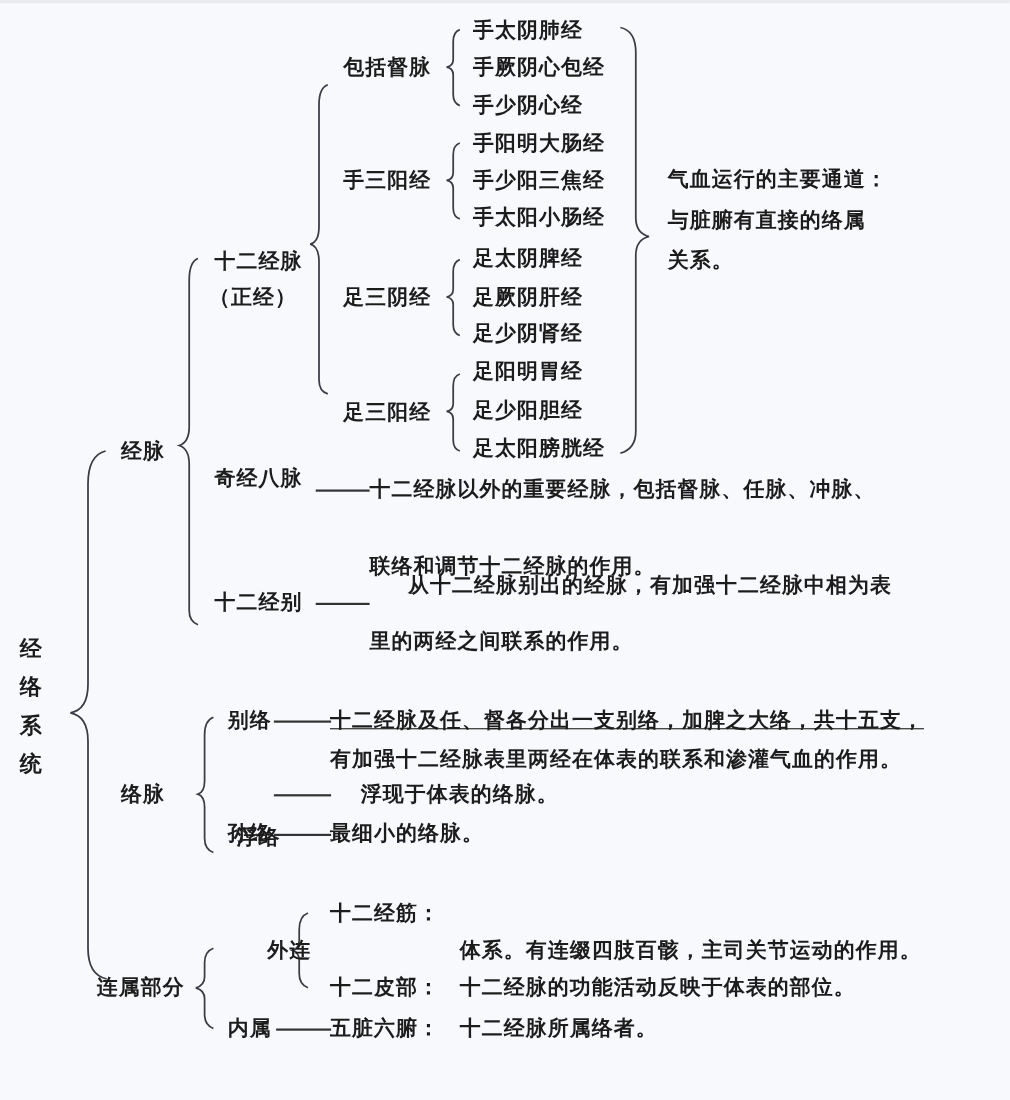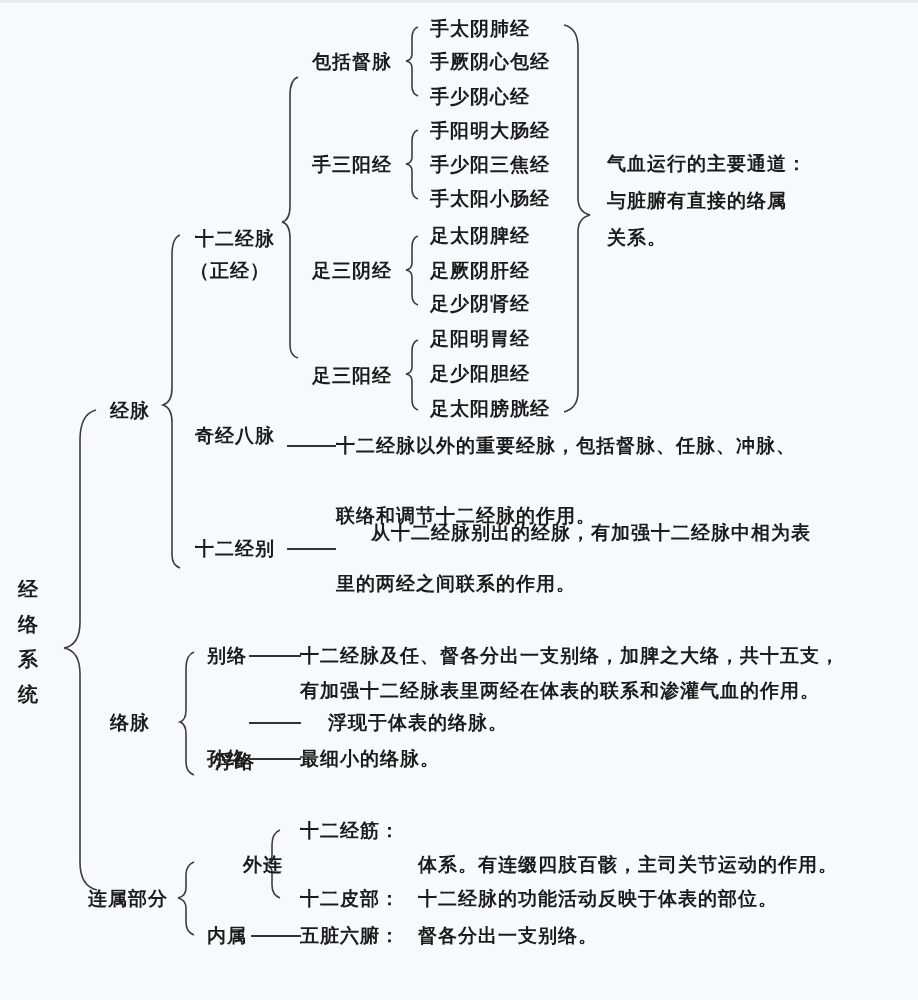--- a/index.html
+++ b/index.html
@@ -89,21 +89,21 @@
 
   <div class="t c" style="left:195px; top:548px;">十二经别</div>
   <div class="dash" style="left:287px; top:548px; width:49px;"></div>
   <div class="t c" style="left:336px; top:532px;margin-left:35px;">从十二经脉别出的经脉，有加强十二经脉中相为表</div>
   <div class="t c" style="left:336px; top:583px;">里的两经之间联系的作用。</div>
 
   <div class="t c" style="left:110px; top:722px;">络脉</div>
 
   <div class="t c" style="left:207px; top:655px;">别络</div>
   <div class="dash" style="left:249px; top:655px; width:52px;"></div>
-  <div class="t c" style="left:300px; top:655px;">十二经脉及任、督各分出一支别络，加脾之大络，共十五支，</div>
+  <div class="t c" style="left:300px; top:655px;text-decoration:underline;">十二经脉及任、督各分出一支别络，加脾之大络，共十五支，</div>
   <div class="t c" style="left:300px; top:690px;">有加强十二经脉表里两经在体表的联系和渗灌气血的作用。</div>
 
   <div class="t c" style="left:215px; top:722px;margin-top:39px;">浮络</div>
   <div class="dash" style="left:249px; top:722px; width:52px;"></div>
   <div class="t c" style="left:300px; top:722px;margin-left:28px;">浮现于体表的络脉。</div>
 
   <div class="t c" style="left:207px; top:758px;">孙络</div>
   <div class="dash" style="left:249px; top:758px; width:52px;"></div>
   <div class="t c" style="left:300px; top:758px;">最细小的络脉。</div>
 
@@ -112,14 +112,14 @@
 
   <div class="t c" style="left:300px; top:830px;">十二经筋：</div>
   <div class="t c" style="left:418px; top:864px;">体系。有连缀四肢百骸，主司关节运动的作用。</div>
 
   <div class="t c" style="left:300px; top:898px;">十二皮部：</div>
   <div class="t c" style="left:418px; top:898px;">十二经脉的功能活动反映于体表的部位。</div>
 
   <div class="t c" style="left:207px; top:935px;">内属</div>
   <div class="dash" style="left:251px; top:935px; width:50px;"></div>
   <div class="t c" style="left:300px; top:935px;">五脏六腑：</div>
-  <div class="t c" style="left:418px; top:935px;">督各分出一支别络。</div>
+  <div class="t c" style="left:418px; top:935px;">十二经脉所属络者。</div>
 </div>
 
 </body></html>

